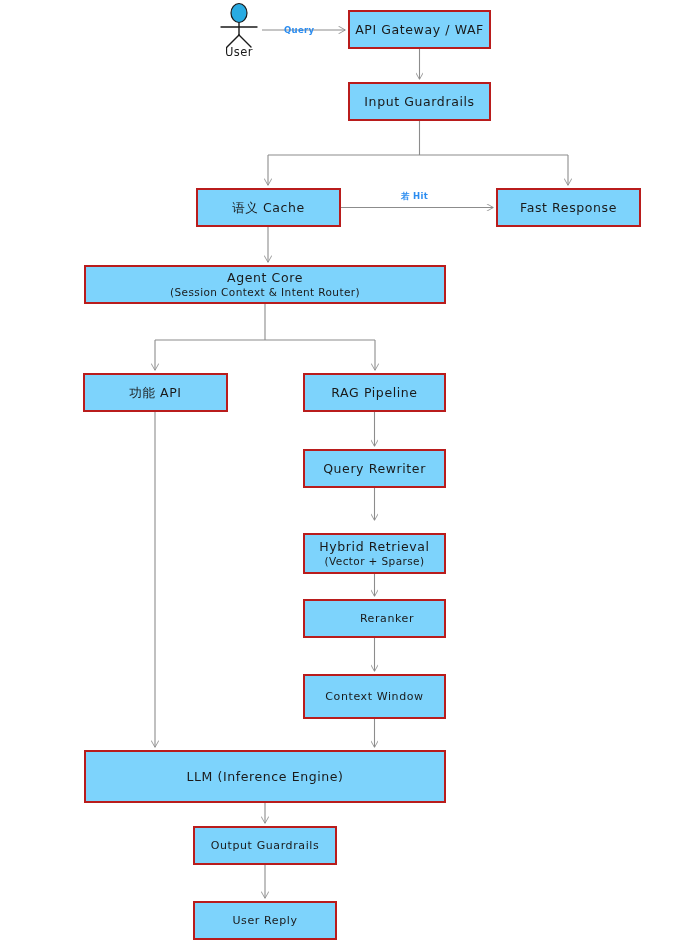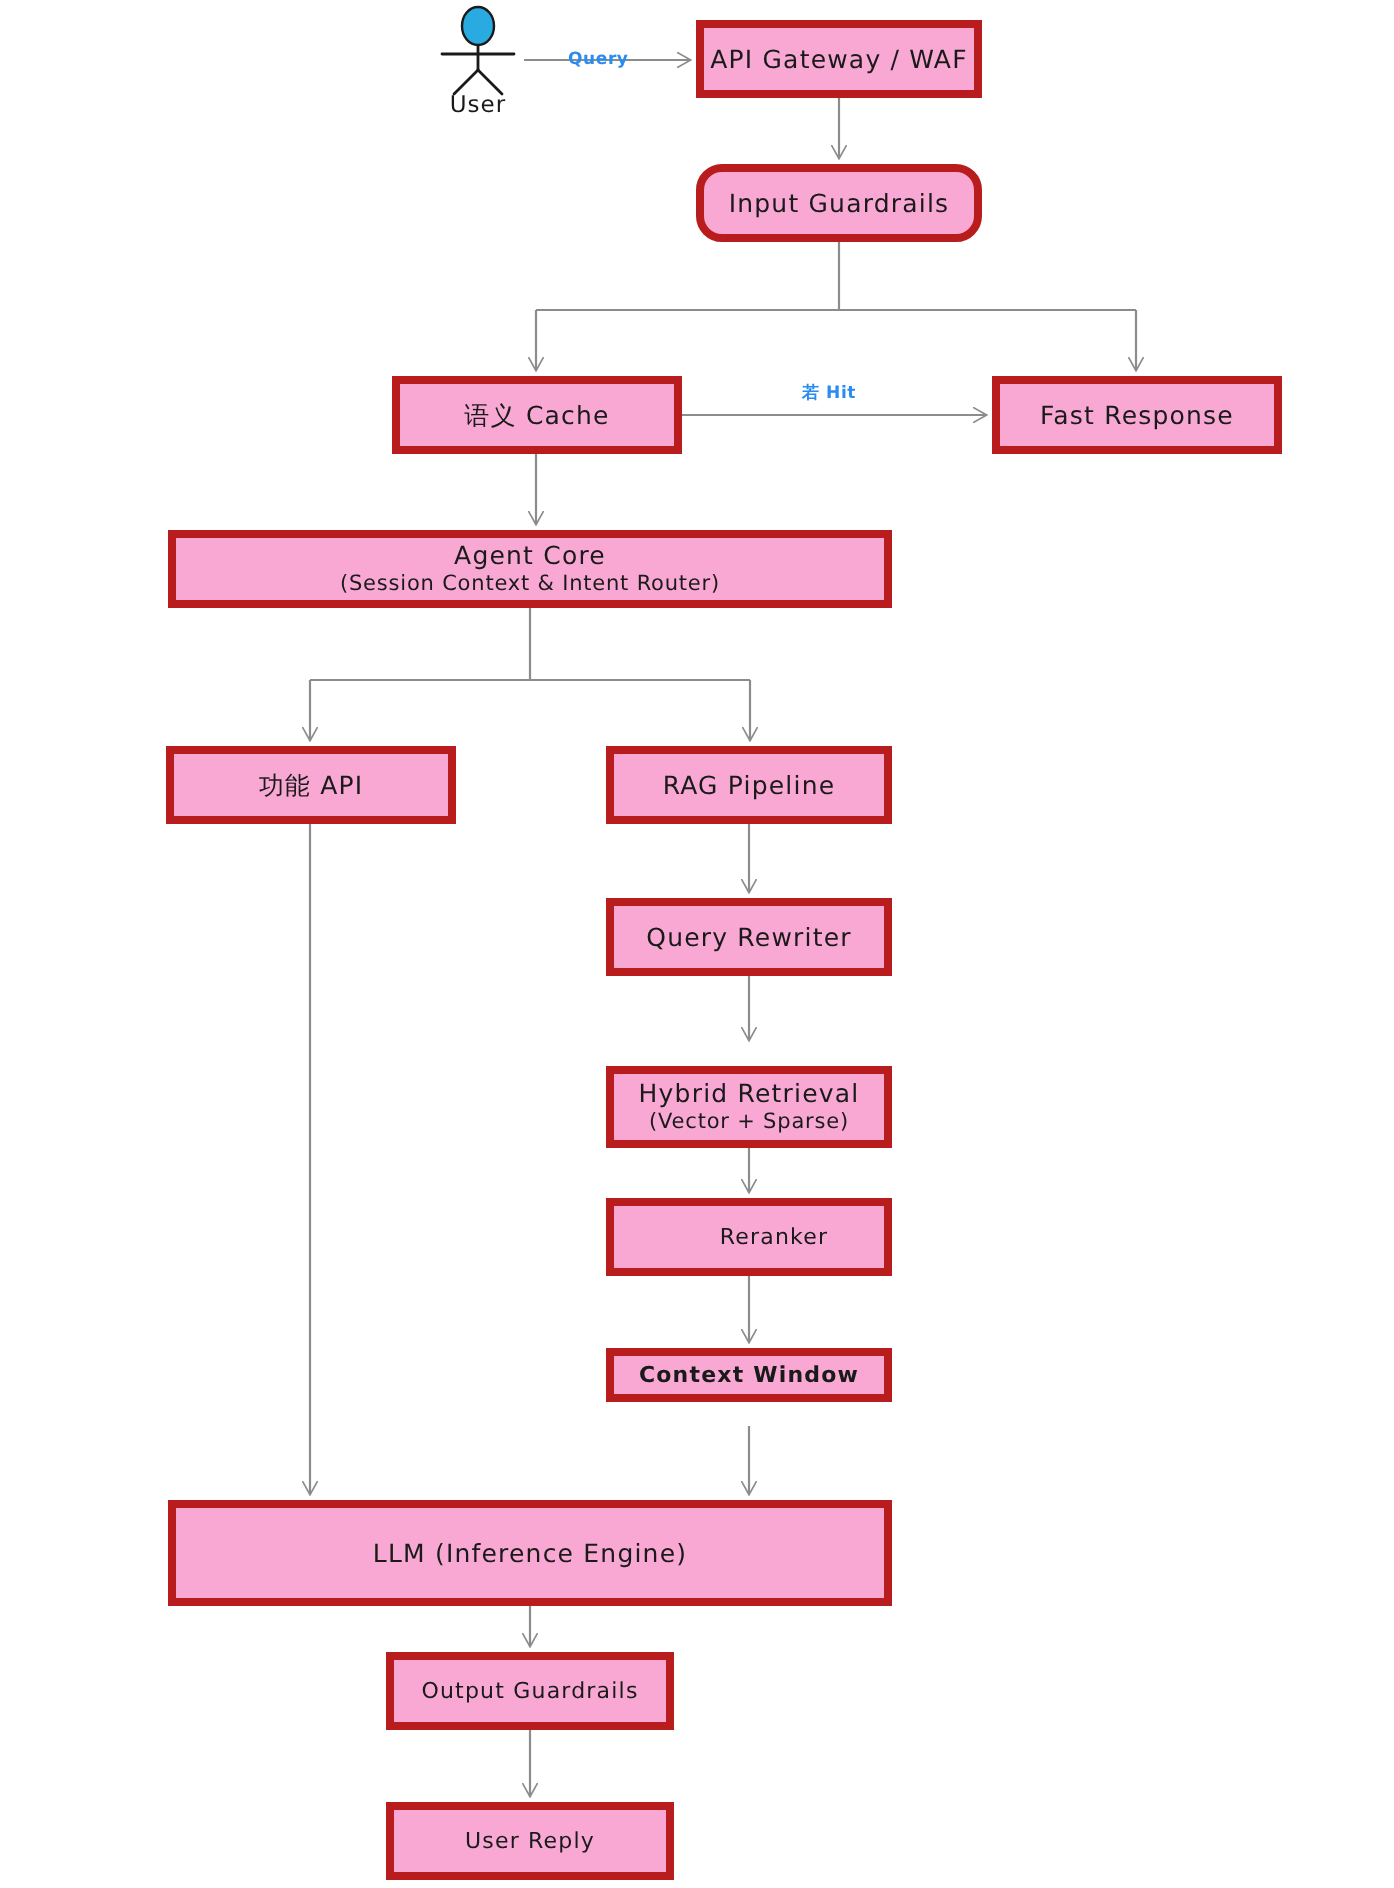--- a/index.html
+++ b/index.html
@@ -23,22 +23,22 @@
   .edges {
     position: absolute;
     left: 0; top: 0;
     width: 697px;
     height: 944px;
     pointer-events: none;
   }
   .node {
     position: absolute;
     box-sizing: border-box;
-    background: #f9a8d4;
-    border: 4px solid #b91c1c;
+    background: #7dd3fc;
+    border: 2px solid #b91c1c;
     display: flex;
     flex-direction: column;
     align-items: center;
     justify-content: center;
     text-align: center;
     color: #1a1a1a;
     line-height: 1.25;
   }
   .node .t1 {
     font-size: 12.5px;
@@ -136,21 +136,21 @@
   </svg>
   <div class="actor-label">User</div>
 
   <div class="edge-label" id="lbl-query">Query</div>
   <div class="edge-label" id="lbl-hit">若 Hit</div>
 
   <div class="node" style="left:348px;top:10px;width:143px;height:39px;">
     <span class="t1">API Gateway / WAF</span>
   </div>
 
-  <div class="node" style="left:348px;top:82px;width:143px;height:39px;border-radius:13px;">
+  <div class="node" style="left:348px;top:82px;width:143px;height:39px;">
     <span class="t1">Input Guardrails</span>
   </div>
 
   <div class="node" style="left:196px;top:188px;width:145px;height:39px;">
     <span class="t1">语义 Cache</span>
   </div>
 
   <div class="node" style="left:496px;top:188px;width:145px;height:39px;">
     <span class="t1">Fast Response</span>
   </div>
@@ -174,21 +174,21 @@
 
   <div class="node" style="left:303px;top:523px;width:143px;height:41px;margin-top:10px;">
     <span class="t1">Hybrid Retrieval</span>
     <span class="t2">(Vector + Sparse)</span>
   </div>
 
   <div class="node small" style="left:303px;top:599px;width:143px;height:39px;padding-left:25px;">
     <span class="t1">Reranker</span>
   </div>
 
-  <div class="node small" style="left:303px;top:674px;width:143px;height:27px;font-weight:bold;">
+  <div class="node small" style="left:303px;top:674px;width:143px;height:45px;">
     <span class="t1">Context Window</span>
   </div>
 
   <div class="node" style="left:84px;top:750px;width:362px;height:53px;">
     <span class="t1">LLM (Inference Engine)</span>
   </div>
 
   <div class="node small" style="left:193px;top:826px;width:144px;height:39px;">
     <span class="t1">Output Guardrails</span>
   </div>

